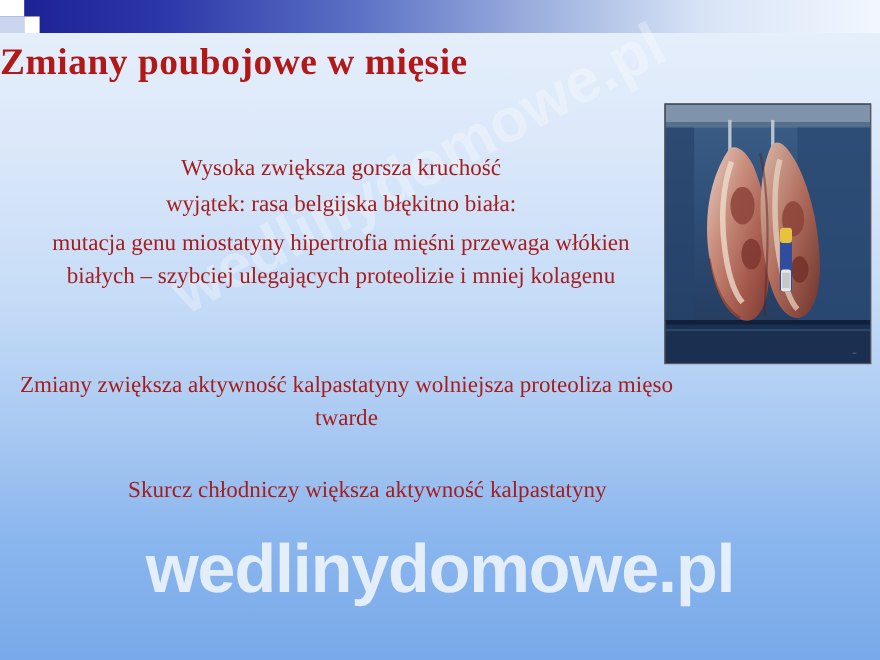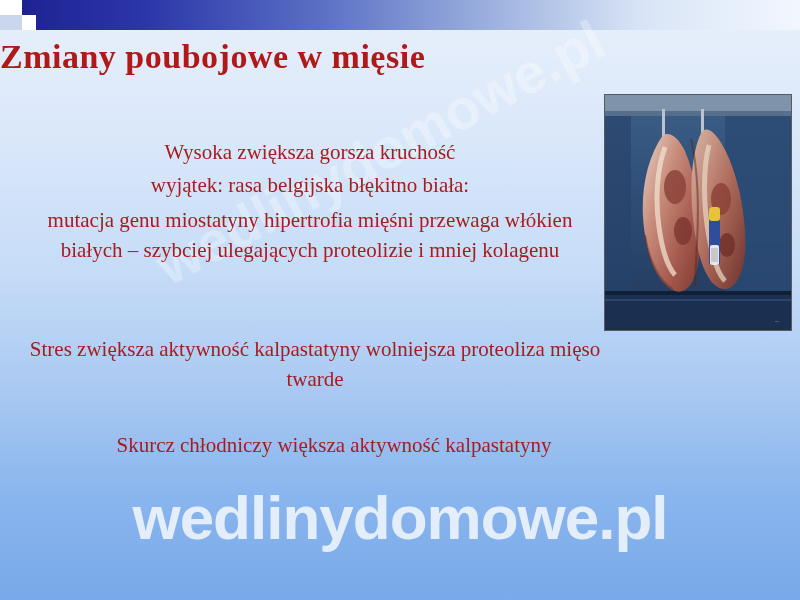--- a/index.html
+++ b/index.html
@@ -124,21 +124,21 @@
     <div id="topbar-sq2"></div>
   </div>
 
   <div id="title">Zmiany poubojowe w mięsie</div>
 
   <div id="wm-diagonal">wedlinydomowe.pl</div>
 
   <div class="body-text" id="line1">Wysoka zwiększa  gorsza kruchość</div>
   <div class="body-text" id="line2">wyjątek: rasa belgijska błękitno biała:</div>
   <div class="body-text" id="para3">mutacja genu miostatyny  hipertrofia mięśni  przewaga włókien białych – szybciej ulegających proteolizie i mniej kolagenu</div>
-  <div class="body-text" id="para4">Stres zwiększa aktywność kalpastatyny  wolniejsza proteoliza   mięso twarde</div>
+  <div class="body-text" id="para4">Zmiany zwiększa aktywność kalpastatyny  wolniejsza proteoliza   mięso twarde</div>
   <div class="body-text" id="para5">Skurcz chłodniczy  większa aktywność kalpastatyny</div>
 
   <div id="photo">
     <svg width="186" height="235" viewBox="0 0 186 235" xmlns="http://www.w3.org/2000/svg">
       <defs>
         <linearGradient id="bgwall" x1="0" y1="0" x2="0" y2="1">
           <stop offset="0%" stop-color="#3d5f86"></stop>
           <stop offset="40%" stop-color="#2f4f78"></stop>
           <stop offset="100%" stop-color="#22385a"></stop>
         </linearGradient>

